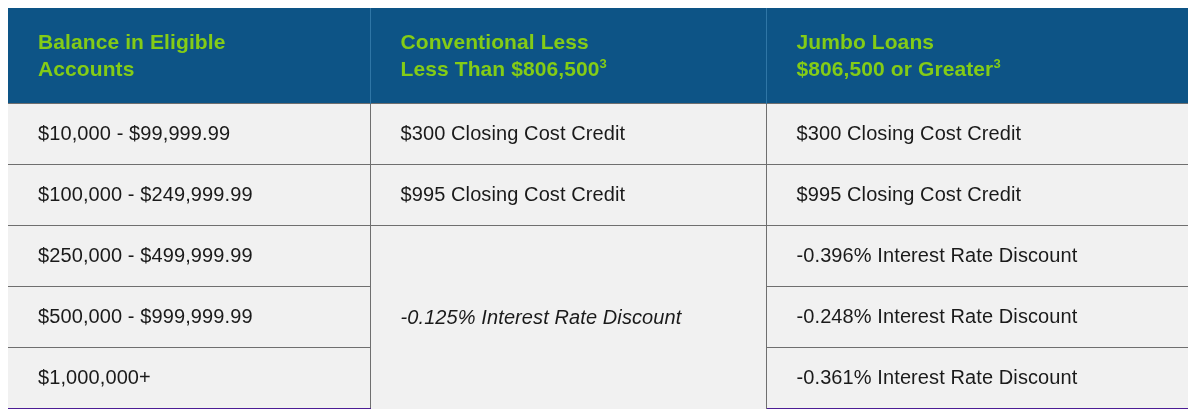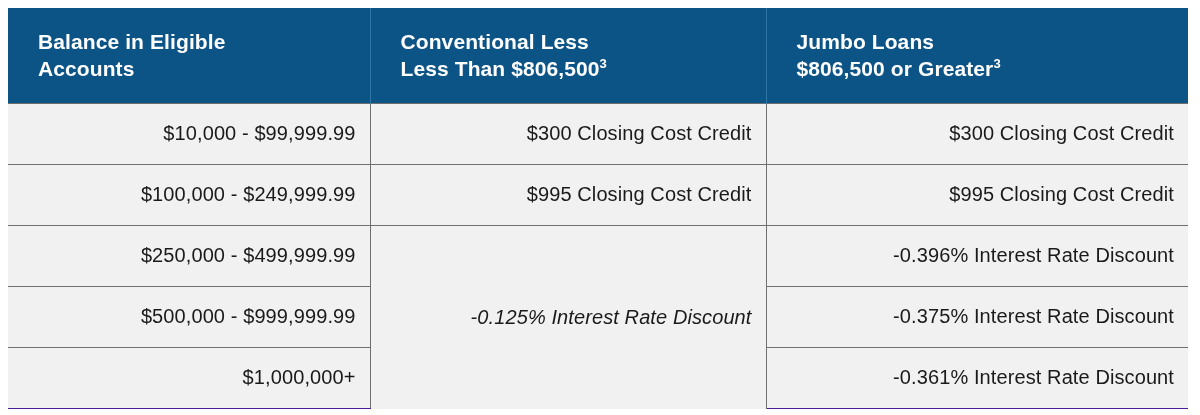--- a/index.html
+++ b/index.html
@@ -33,21 +33,21 @@
 
   table.benefits-table col.c1 { width: 362px; }
   table.benefits-table col.c2 { width: 396px; }
   table.benefits-table col.c3 { width: 422px; }
 
   
   thead tr { height: 95px; }
 
   th.header-cell {
     background: #0d5486;
-    color: #ffffff;
+    color: #84cc16;
     text-align: left;
     vertical-align: middle;
     font-size: 21px;
     font-weight: bold;
     line-height: 1.32;
     padding: 10px 16px 10px 30px;
     box-sizing: border-box;
     border-right: 1px solid #2f76a6;
     letter-spacing: 0.1px;
   }
@@ -63,21 +63,21 @@
   }
 
   
   tbody tr { height: 61px; }
 
   td.body-cell {
     background: #f1f1f1;
     color: #1a1a1a;
     font-size: 20px;
     font-weight: normal;
-    text-align: right;
+    text-align: left;
     vertical-align: middle;
     padding: 6px 14px 6px 30px;
     box-sizing: border-box;
     border-top: 1px solid #6f6f6f;
     border-right: 1px solid #6f6f6f;
     white-space: nowrap;
     letter-spacing: 0.1px;
   }
   td.body-cell:last-child {
     border-right: none;
@@ -129,21 +129,21 @@
         <td class="body-cell">$995 Closing Cost Credit</td>
         <td class="body-cell">$995 Closing Cost Credit</td>
       </tr>
       <tr>
         <td class="body-cell">$250,000 - $499,999.99</td>
         <td class="body-cell merged" rowspan="3">-0.125% Interest Rate Discount</td>
         <td class="body-cell">-0.396% Interest Rate Discount</td>
       </tr>
       <tr>
         <td class="body-cell">$500,000 - $999,999.99</td>
-        <td class="body-cell">-0.375% Interest Rate Discount</td>
+        <td class="body-cell">-0.248% Interest Rate Discount</td>
       </tr>
       <tr>
         <td class="body-cell">$1,000,000+</td>
         <td class="body-cell">-0.361% Interest Rate Discount</td>
       </tr>
     </tbody>
   </table>
 </div>
 
 </body></html>

